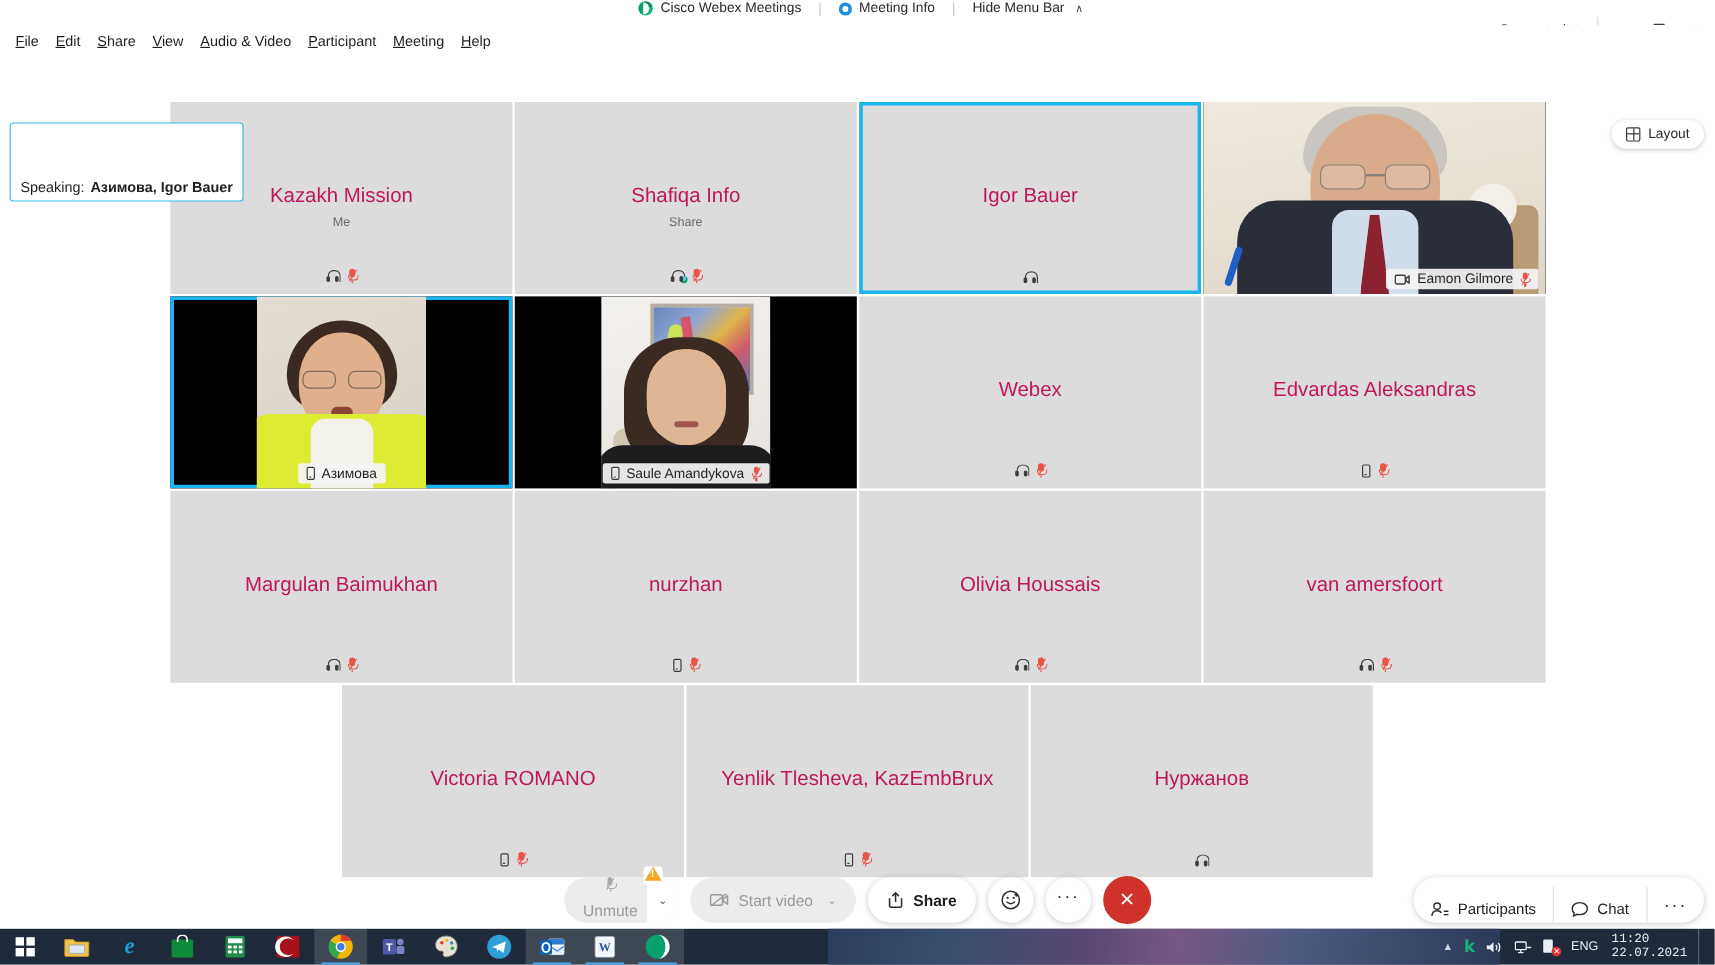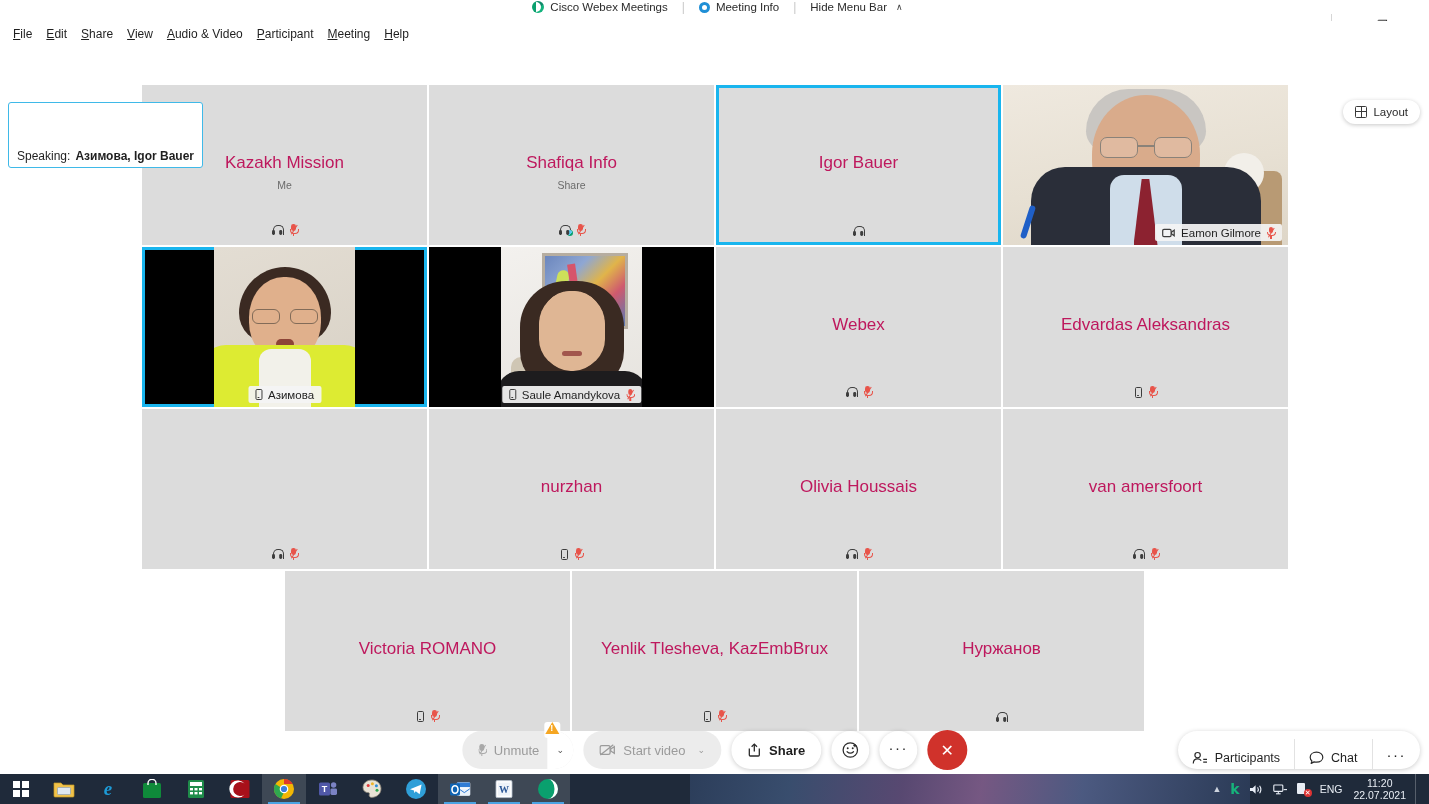--- a/index.html
+++ b/index.html
@@ -320,21 +320,21 @@
   }
   .gl { width: 22px; height: 22px; border-radius: 3px; display:flex; align-items:center; justify-content:center;
         font-size: 12px; font-weight: 700; color: #fff; }
 
   .tray {
     margin-left: auto; display: flex; align-items: center; gap: 9px;
     padding-right: 8px; color: #e9eef5; font-size: 10.5px; position: relative; z-index: 2;
   }
   .tray-arrow { font-size: 9px; opacity: .85; }
   .kav { color: #16b37b; font-weight: 700; font-size: 14px; font-family: "DejaVu Sans", sans-serif; }
-  .tray-clock { text-align: center; line-height: 1.15; font-size: 10.5px; padding-left: 2px; }
+  .tray-clock { line-height: 1.15; font-size: 10.5px; padding-left: 2px; font-family: Liberation Mono, monospace; }
   .net-badge {
     position: relative; width: 14px; height: 14px;
   }
   .net-badge .flag {
     position:absolute; left:0; top:1px; width:8px; height:11px; background:#e9eef5; border-radius:1px;
   }
   .net-badge .dot {
     position:absolute; right:-1px; bottom:-1px; width:8px; height:8px; border-radius:50%;
     background:#d33; color:#fff; font-size:7px; display:flex; align-items:center; justify-content:center;
   }
@@ -517,20 +517,21 @@
               <span class="ic ic-phone"></span>
               <span class="ic ic-mic-muted">
                 <span class="stroke"></span>
                 <span class="stem"></span>
               </span>
             </div>
           </div>
         </div>
         <div class="row">
           <div class="tile">
+            <div class="tile-name">Margulan Baimukhan</div>
             <div class="tile-icons">
               <span class="ic ic-headset"></span>
               <span class="ic ic-mic-muted">
                 <span class="stroke"></span>
                 <span class="stem"></span>
               </span>
             </div>
           </div>
           <div class="tile">
             <div class="tile-name">nurzhan</div>
@@ -591,21 +592,21 @@
             </div>
           </div>
         </div>
       </div>
   </div>
 
   <div class="controlbar">
     <div class="cb-center">
 
       <div class="unmute-wrap">
-        <div class="pill disabled" style="padding-right:34px;">
+        <div class="pill disabled" style="padding-right:34px;flex-direction:column;">
           <span class="ic ic-mic-muted" style="filter:grayscale(1) opacity(.55);">
             <span class="stroke"></span>
               <span class="stem"></span>
           </span>
           <span>Unmute</span>
         </div>
         <div class="dropdown-tab">
           <span>⌄</span>
         </div>
         <div class="warn-badge">

